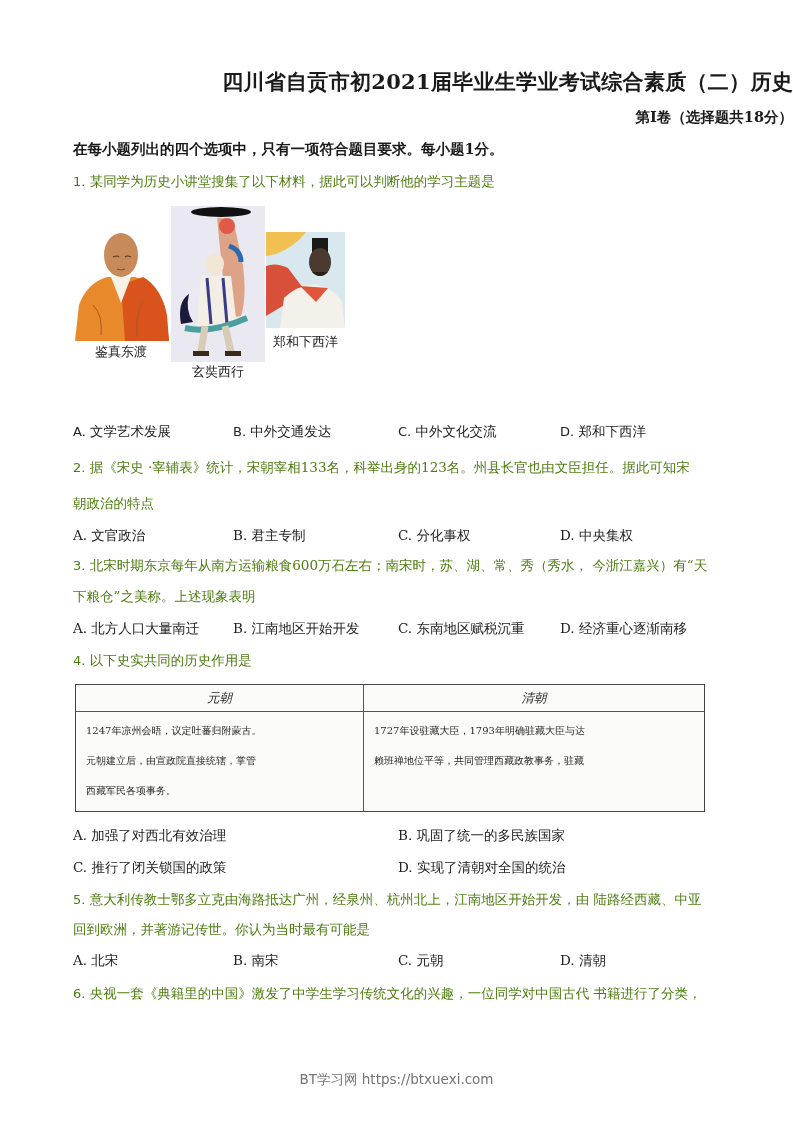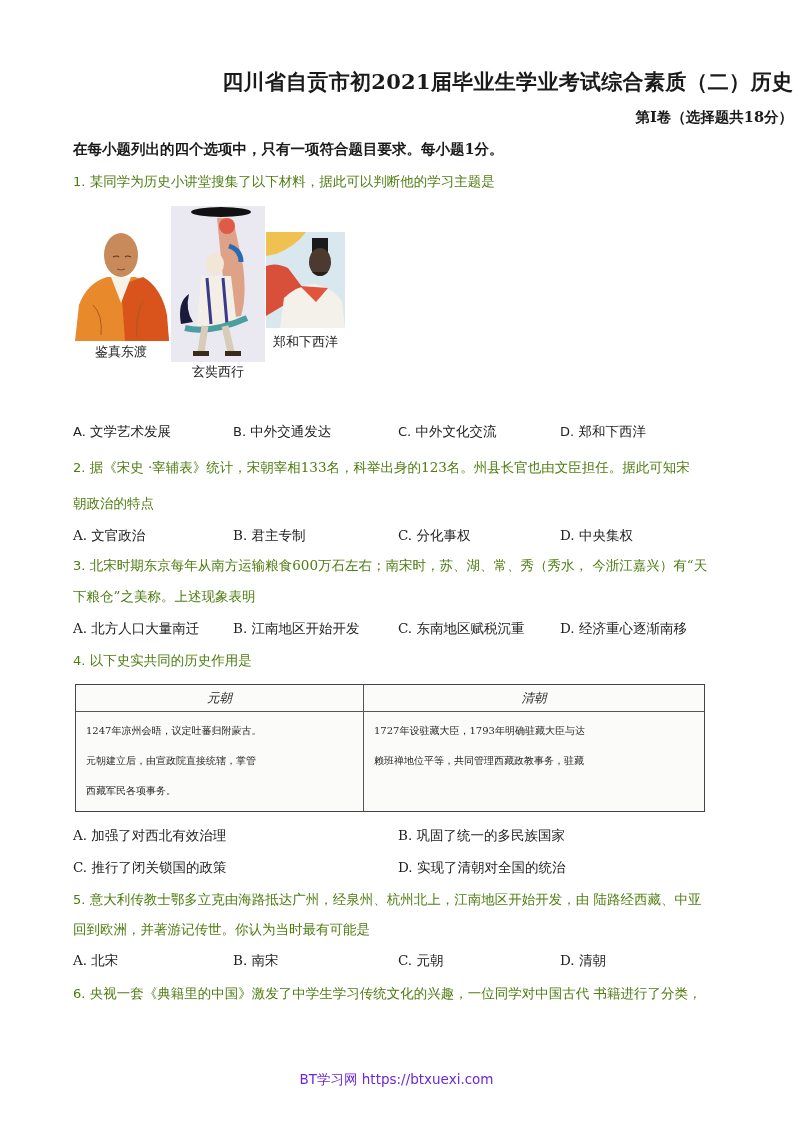--- a/index.html
+++ b/index.html
@@ -37,21 +37,21 @@
   .hist-table .col { position: absolute; top: 0; bottom: 0; }
   .hist-table .col.left { left: 0; width: 287px; border-right: 1.5px solid #555; }
   .hist-table .col.right { left: 288px; right: 0; }
   .hist-table .head {
     height: 26px; line-height: 26px; text-align: center; font-size: 12.5px;
     border-bottom: 1.5px solid #555; font-style: italic;
   }
   .hist-table .body { padding: 4px 8px 0 10px; font-size: 10px; line-height: 30px; }
   .footer {
     left: 0; width: 793px; top: 1071px; text-align: center;
-    font-family: "DejaVu Sans", "Liberation Sans", sans-serif; font-size: 13.5px; color: #6d28d9;
+    font-family: "DejaVu Sans", "Liberation Sans", sans-serif; font-size: 13.5px; color: #737373;
   }
 </style>
 </head>
 <body>
 
 <div class="abs title">四川省自贡市初2021届毕业生学业考试综合素质（二）历史</div>
 <div class="abs subtitle">第Ⅰ卷（选择题共18分）</div>
 <div class="abs instr">在每小题列出的四个选项中，只有一项符合题目要求。每小题1分。</div>
 
 <div class="abs q" style="left:73px; top:173px;">

